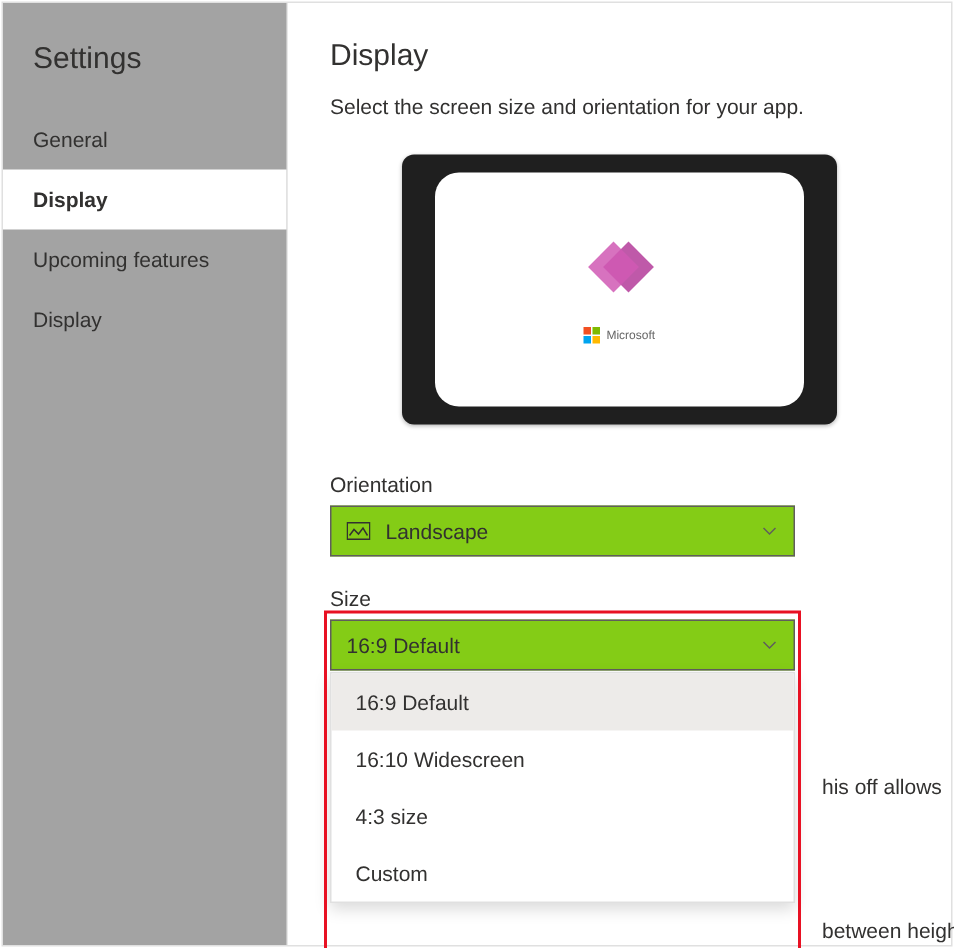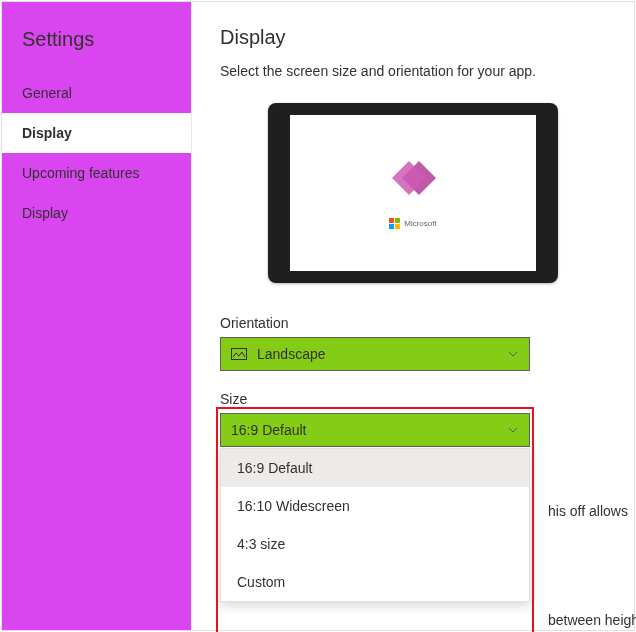--- a/index.html
+++ b/index.html
@@ -1,32 +1,32 @@
 <!DOCTYPE html>
 <html><head>
   <meta charset="utf-8">
   <style>
     * { box-sizing: border-box; margin: 0; padding: 0; font-family: "Segoe UI", -apple-system, sans-serif; }
     body { background: #fff; width: 636px; height: 632px; overflow: hidden; }
     .app { display: flex; border: 1px solid #e0e0e0; width: 634px; height: 630px; margin: 1px; }
 
     
-    .sidebar { width: 190px; background: #d946ef; border-right: 1px solid #e8e8e8; padding-top: 18px; }
+    .sidebar { width: 190px; background: #a3a3a3; border-right: 1px solid #e8e8e8; padding-top: 18px; }
     .sidebar-title { font-size: 20px; font-weight: 400; color: #323130; padding: 8px 20px 22px 20px; }
     .sidebar-item { padding: 12px 20px 12px 20px; font-size: 14px; color: #323130; cursor: pointer; }
     .sidebar-item.active { background: #fff; font-weight: 600; }
 
     
     .main { flex: 1; padding: 24px 28px 0 28px; position: relative; }
     .page-title { font-size: 20px; font-weight: 400; color: #323130; margin-bottom: 14px; }
     .page-desc { font-size: 14px; color: #323130; margin-bottom: 24px; }
 
     
     .device { width: 290px; height: 180px; background: #1f1f1f; border-radius: 8px; padding: 12px 22px; margin: 0 auto 32px auto; box-shadow: 0 1px 3px rgba(0,0,0,.3); }
-    .device-screen { width: 100%; height: 100%; background: #fff; display: flex; flex-direction: column; align-items: center; justify-content: center; gap: 20px; }
+    .device-screen { width: 100%; height: 100%; background: #fff; display: flex; flex-direction: column; align-items: center; justify-content: center; gap: 20px; border-radius: 16px; }
     .diamond-cluster { position: relative; width: 40px; height: 40px; }
     .diamond { position: absolute; width: 24px; height: 24px; transform: rotate(45deg); }
     .d1 { background: #b43c9a; left: 14px; top: 8px; opacity: .85; }
     .d2 { background: #d059b4; left: 4px; top: 8px; opacity: .85; }
     .ms-brand { display: flex; align-items: center; gap: 4px; }
     .ms-logo { display: grid; grid-template-columns: 5px 5px; grid-template-rows: 5px 5px; gap: 1px; }
     .ms-logo span:nth-child(1){ background:#f25022;} .ms-logo span:nth-child(2){ background:#7fba00;}
     .ms-logo span:nth-child(3){ background:#00a4ef;} .ms-logo span:nth-child(4){ background:#ffb900;}
     .ms-text { font-size: 8px; color: #666; }
 
@@ -40,21 +40,21 @@
     .chevron { width: 12px; height: 12px; }
     .chevron svg { display:block; }
 
     .size-area { position: relative; width: 363px; }
     .highlight-box { position: absolute; top: -6px; left: -4px; width: 318px; height: 244px; border: 2px solid #e81123; pointer-events: none; z-index: 5; }
     .dd-options { position: absolute; top: 35px; left: 0; width: 310px; background: #fff; box-shadow: 0 4px 10px rgba(0,0,0,.15); border: 1px solid #e0e0e0; z-index: 3; }
     .dd-option { padding: 11px 16px; font-size: 14px; color: #323130; cursor: pointer; }
     .dd-option.selected { background: #edebe9; }
     
     .frag { position: absolute; font-size: 14px; color: #323130; left: 548px; white-space: nowrap; }
-    .frag1 { top: 503px; }
+    .frag1 { top: 516px; }
     .frag2 { top: 612px; }
   </style>
 </head>
 <body>
 
 <div class="app">
 
   <div class="sidebar">
     <div class="sidebar-title">Settings</div>
     <div class="sidebar-item">

